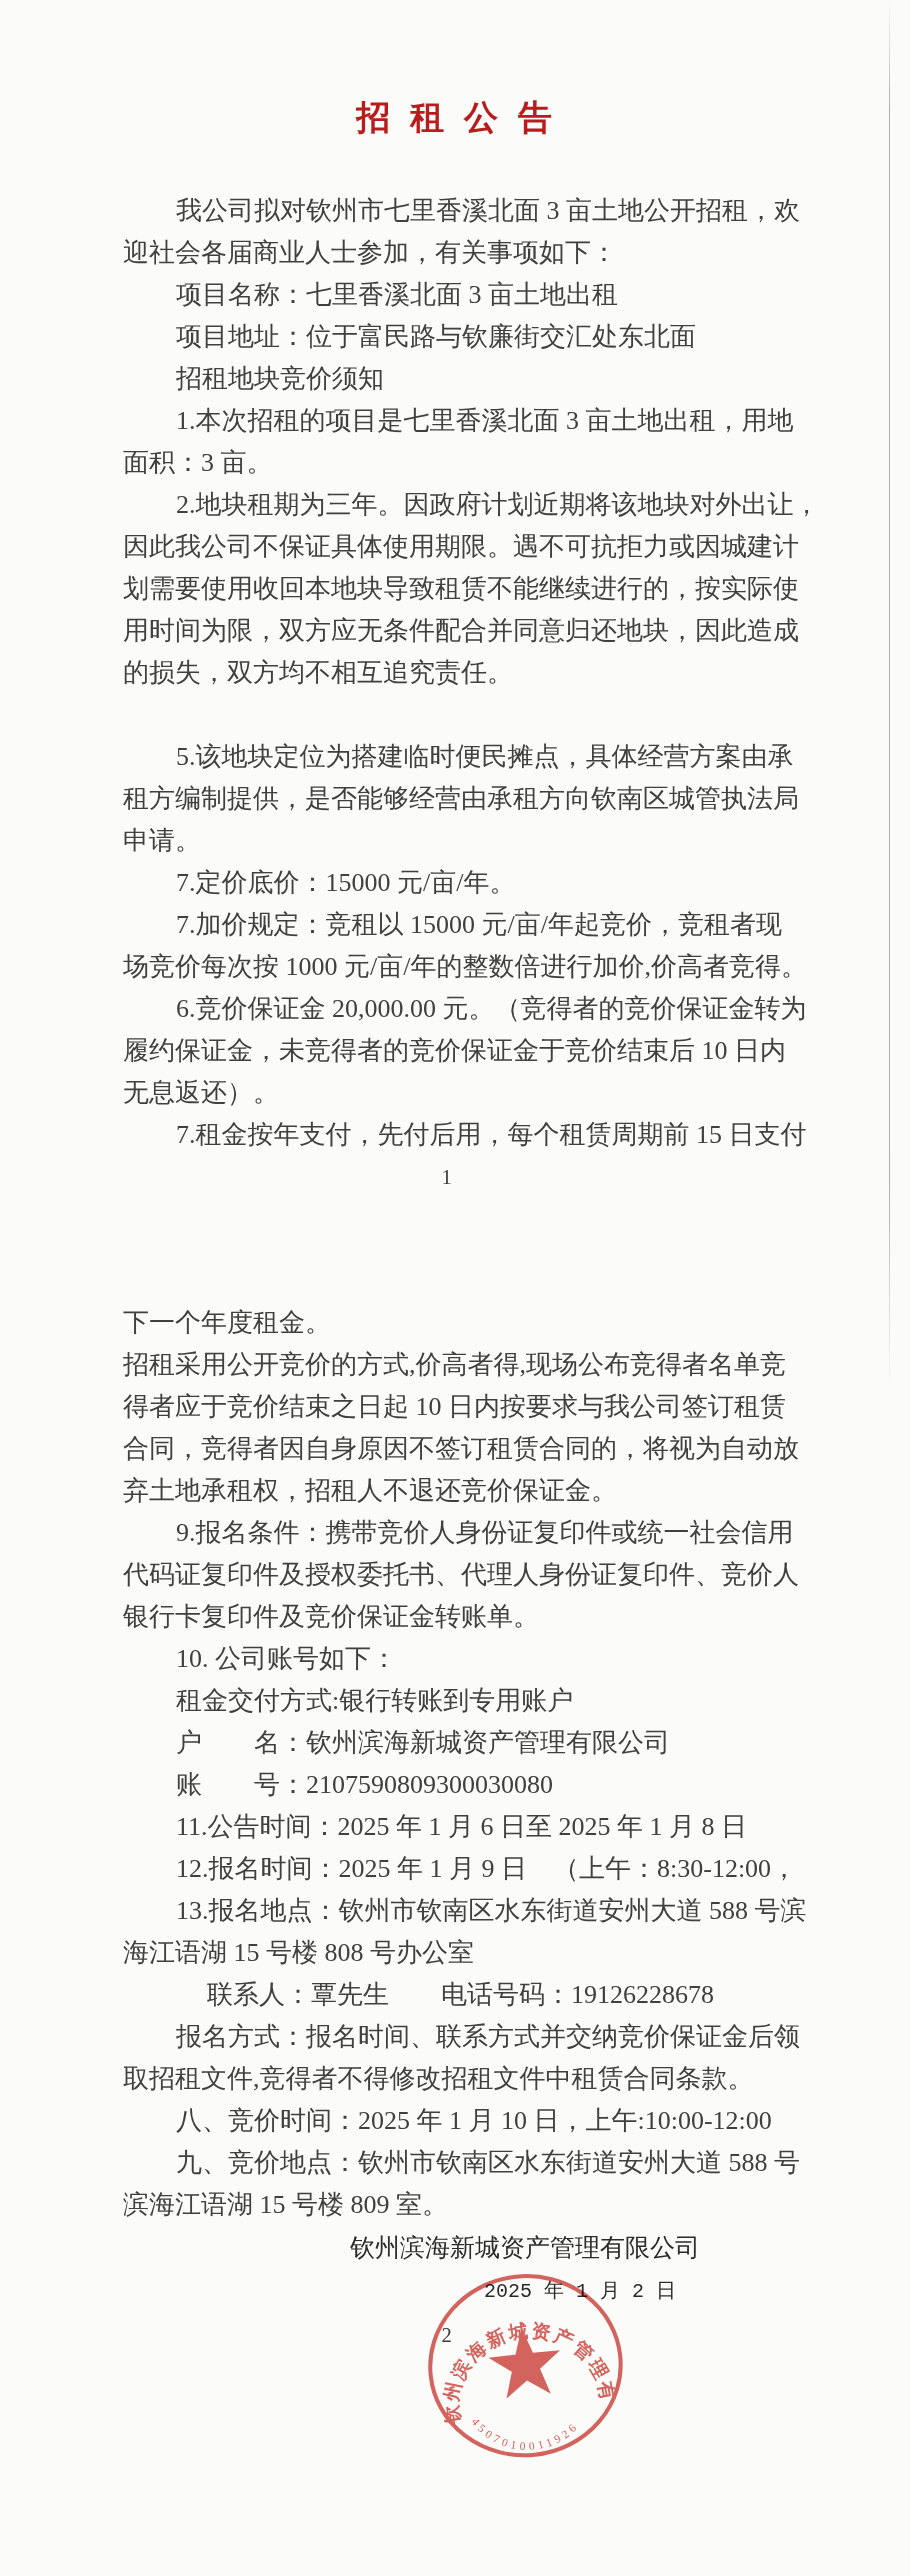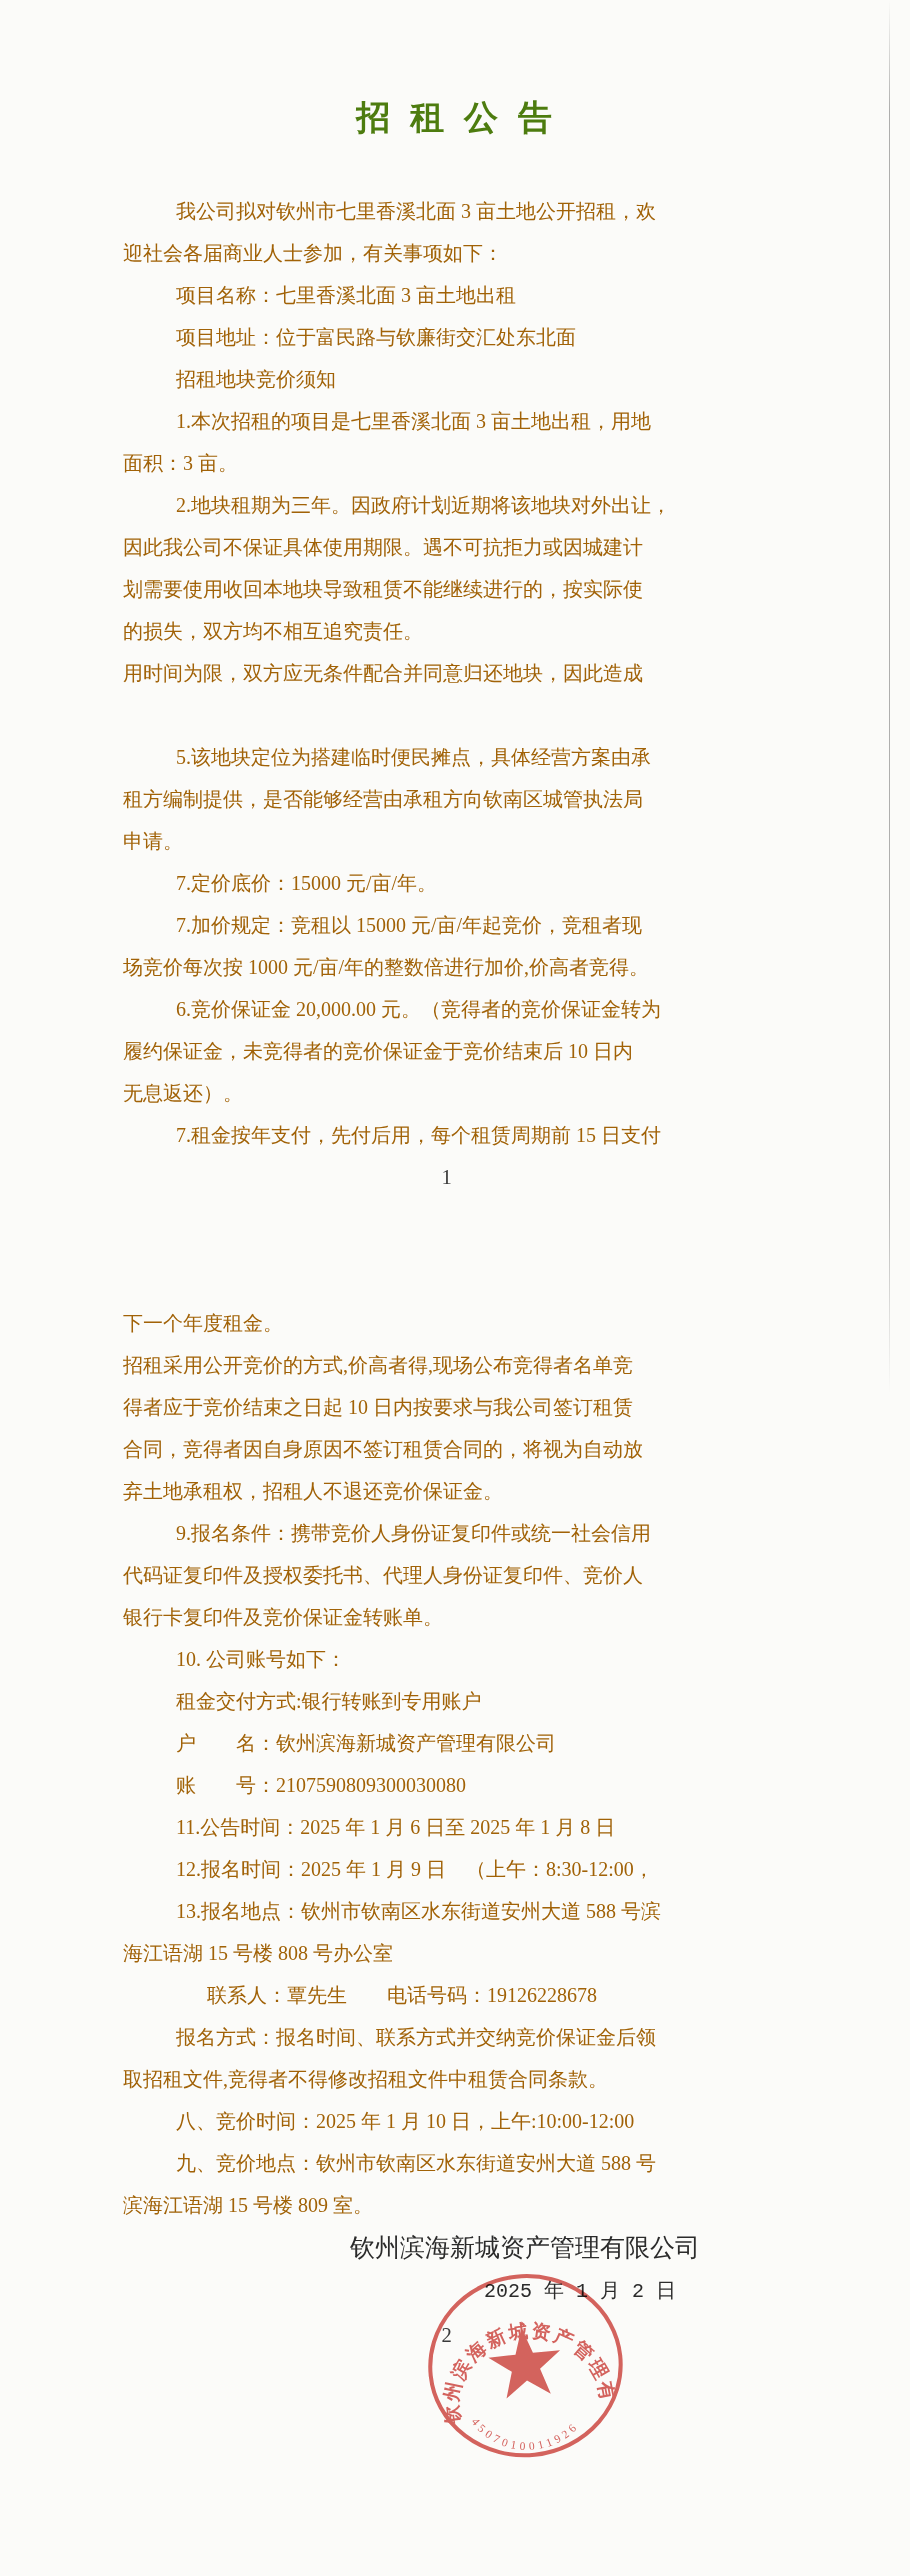--- a/index.html
+++ b/index.html
@@ -16,30 +16,30 @@
     padding:0 119px 0 123px;
     box-sizing:border-box;
   }
   .title{
     margin-top:95px;
     line-height:46px;
     font-size:34px;
     font-weight:bold;
     text-align:center;
     letter-spacing:5.7px;
-    color:#4d7c0f;
+    color:#b91c1c;
   }
   .page1-lines{margin-top:49px;}
   .page2{margin-top:112px;}
   .line{
     min-height:42px;
     line-height:42px;
-    font-size:20px;
+    font-size:26px;
     white-space:nowrap;
-    color:#a16207;
+    color:#404040;
   }
   .line.i{text-indent:53px;}
   .line.b{min-height:42px;}
   .line.c3{padding-left:84px;}
   .pagenum{
     margin-top:9.2px;
     line-height:25px;
     font-size:20.7px;
     text-align:center;
     transform:translateX(-10.3px);
@@ -84,22 +84,22 @@
       <div class="line i">我公司拟对钦州市七里香溪北面 3 亩土地公开招租，欢</div>
       <div class="line">迎社会各届商业人士参加，有关事项如下：</div>
       <div class="line i">项目名称：七里香溪北面 3 亩土地出租</div>
       <div class="line i">项目地址：位于富民路与钦廉街交汇处东北面</div>
       <div class="line i">招租地块竞价须知</div>
       <div class="line i">1.本次招租的项目是七里香溪北面 3 亩土地出租，用地</div>
       <div class="line">面积：3 亩。</div>
       <div class="line i">2.地块租期为三年。因政府计划近期将该地块对外出让，</div>
       <div class="line">因此我公司不保证具体使用期限。遇不可抗拒力或因城建计</div>
       <div class="line">划需要使用收回本地块导致租赁不能继续进行的，按实际使</div>
+      <div class="line">用时间为限，双方应无条件配合并同意归还地块，因此造成</div>
       <div class="line">的损失，双方均不相互追究责任。</div>
-      <div class="line">用时间为限，双方应无条件配合并同意归还地块，因此造成</div>
       <div class="line b"></div>
       <div class="line i">5.该地块定位为搭建临时便民摊点，具体经营方案由承</div>
       <div class="line">租方编制提供，是否能够经营由承租方向钦南区城管执法局</div>
       <div class="line">申请。</div>
       <div class="line i">7.定价底价：15000 元/亩/年。</div>
       <div class="line i">7.加价规定：竞租以 15000 元/亩/年起竞价，竞租者现</div>
       <div class="line">场竞价每次按 1000 元/亩/年的整数倍进行加价,价高者竞得。</div>
       <div class="line i">6.竞价保证金 20,000.00 元。（竞得者的竞价保证金转为</div>
       <div class="line">履约保证金，未竞得者的竞价保证金于竞价结束后 10 日内</div>
       <div class="line">无息返还）。</div>

